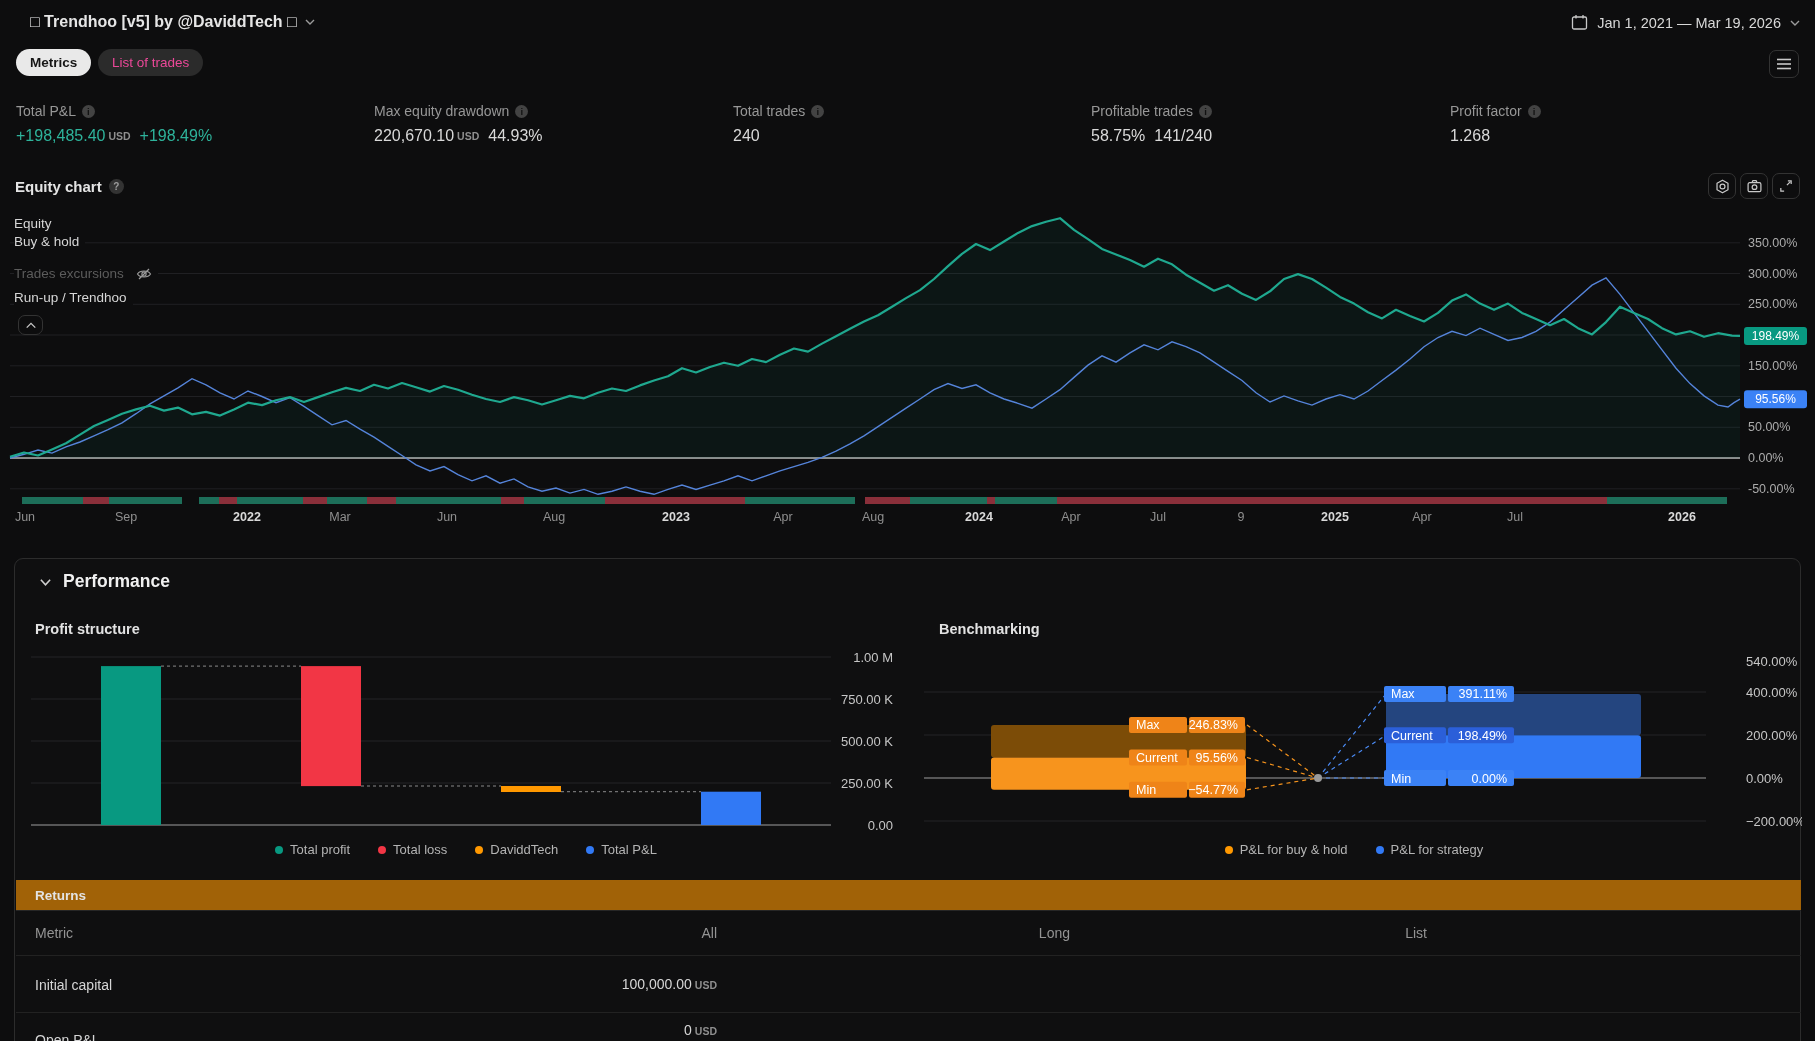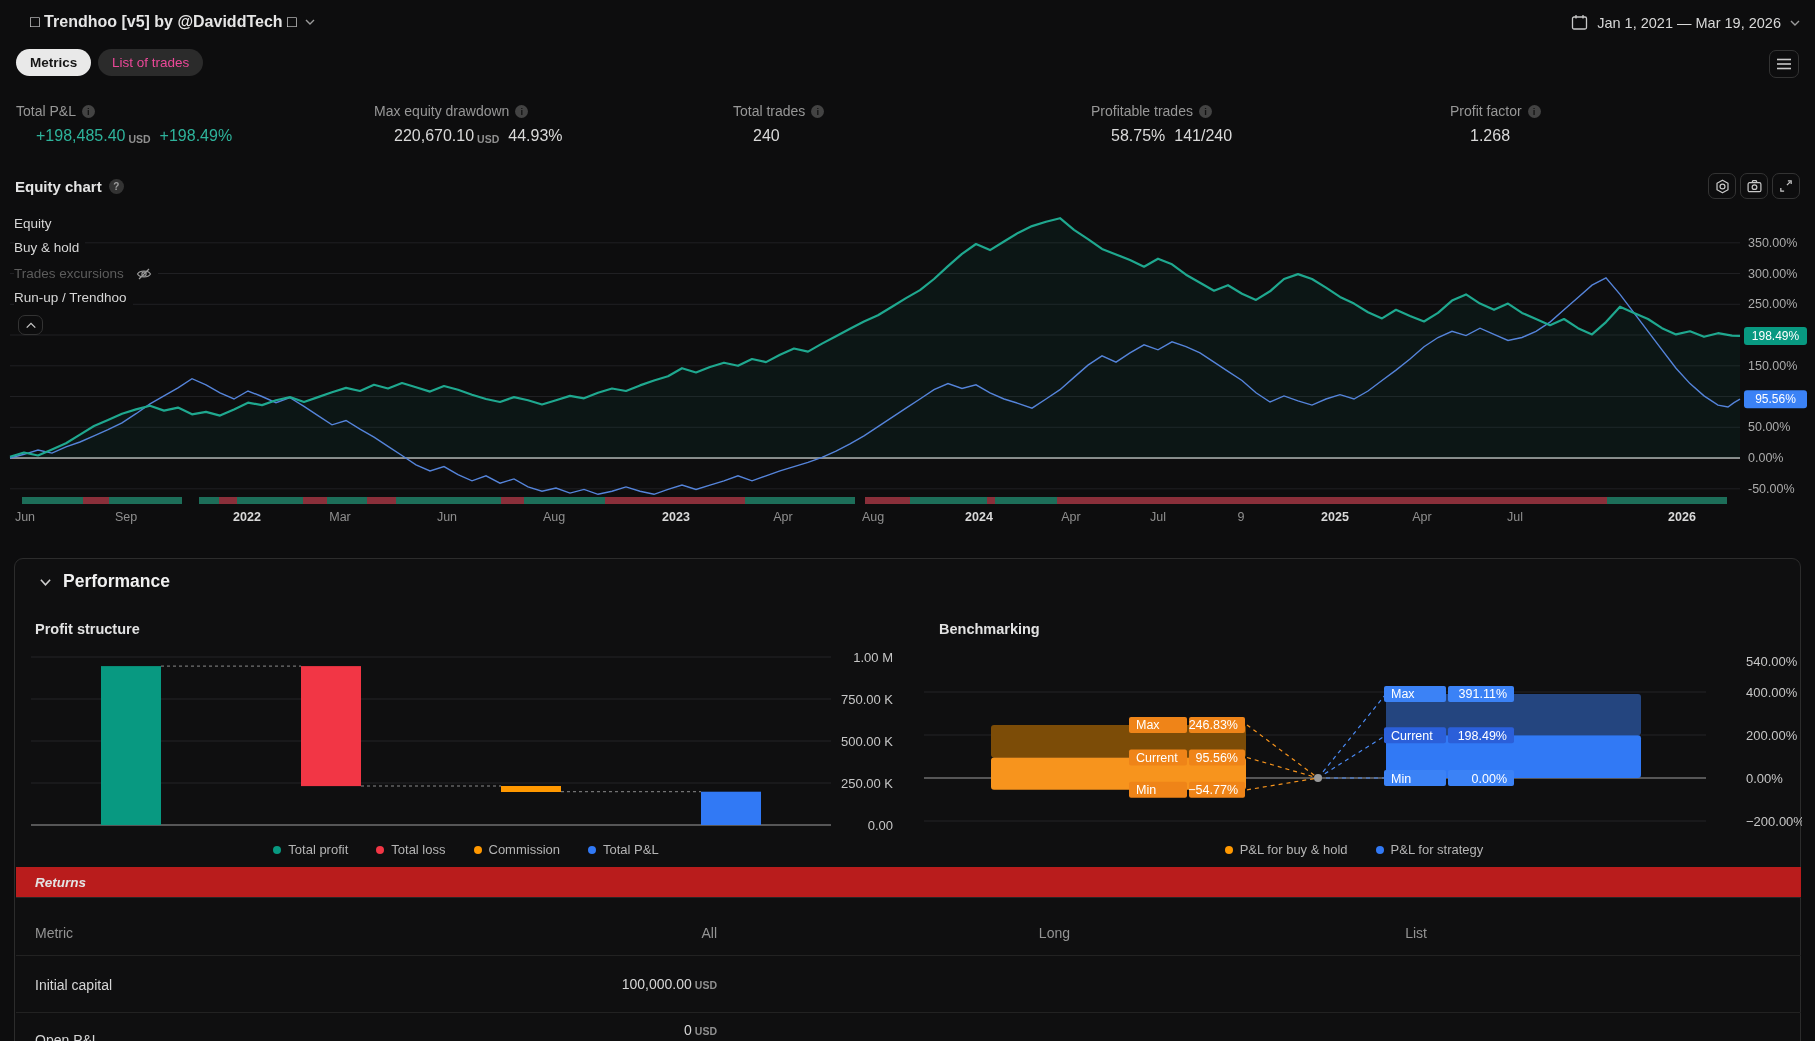--- a/index.html
+++ b/index.html
@@ -17,21 +17,21 @@
         padding:0 14px;font-size:13.5px;cursor:pointer;box-sizing:border-box;}
   .pill.active{background:#e9e9e9;color:#161616;font-weight:bold;}
   .pill.idle{background:#2b2b2b;color:#ec4899;}
   .iconbtn{position:absolute;border:1px solid #333;border-radius:7px;background:transparent;
            display:flex;align-items:center;justify-content:center;cursor:pointer;box-sizing:border-box;}
   
   .metric{position:absolute;top:103px;}
   .metric-label{font-size:14px;color:#979797;display:flex;align-items:center;gap:6px;}
   .info{width:13px;height:13px;border-radius:50%;background:#434343;color:#121212;font-size:9.5px;
         font-weight:bold;display:inline-flex;align-items:center;justify-content:center;cursor:pointer;}
-  .metric-vals{margin-top:8px;font-size:16px;color:#d9d9d9;display:flex;align-items:flex-end;margin-left:20px;}
+  .metric-vals{margin-top:8px;font-size:16px;color:#d9d9d9;display:flex;align-items:center;}
   .metric-vals .unit{font-size:10.5px;color:#8f8f8f;margin-left:3px;font-weight:bold;}
   .metric-vals .extra{margin-left:9px;}
   .pos{color:#2eb39b;}
   
   .eq-title{left:15px;top:178px;display:flex;align-items:center;gap:7px;font-size:15px;
             font-weight:bold;color:#e4e4e4;}
   .qmark{width:15px;height:15px;border-radius:50%;background:#333;color:#9d9d9d;font-size:10px;
          font-weight:bold;display:inline-flex;align-items:center;justify-content:center;}
   .eq-legend-item{position:absolute;left:14px;font-size:13.5px;color:#d6d6d6;display:flex;
                   align-items:center;gap:12px;cursor:pointer;background:#0d0d0e;padding-right:6px;z-index:3;}
@@ -41,22 +41,22 @@
   .card{left:14px;top:558px;width:1787px;height:560px;border:1px solid #2c2c2c;border-radius:9px;
         background:#0f0f10;box-sizing:border-box;}
   .card-head{position:absolute;left:23px;top:12px;display:flex;align-items:center;gap:10px;cursor:pointer;text-align:right;}
   .card-title{font-size:17.5px;font-weight:bold;color:#f0f0f0;}
   .sub-title{position:absolute;top:62px;font-size:14.5px;font-weight:bold;color:#e2e2e2;}
   .legend-row{position:absolute;top:283px;display:flex;justify-content:center;gap:28px;
               font-size:13px;color:#b4b4b4;}
   .legend-row .it{display:flex;align-items:center;gap:7px;}
   .dot{width:8px;height:8px;border-radius:50%;display:inline-block;}
   
-  .returns-strip{left:1px;top:308px;width:1785px;height:30px;background:#b91c1c;
-                 border-bottom:1px solid #262626;display:flex;align-items:center;font-style:italic;}
+  .returns-strip{left:1px;top:321px;width:1785px;height:30px;background:#a16207;
+                 border-bottom:1px solid #262626;display:flex;align-items:center;}
   .returns-title{margin-left:19px;font-size:13.5px;font-weight:bold;color:#e3e3e3;}
   .thead{position:absolute;font-size:14px;color:#949494;}
   .trow-border{position:absolute;left:1px;width:1785px;border-bottom:1px solid #222;}
   .cell-metric{position:absolute;left:20px;font-size:14px;color:#d6d6d6;}
   .cell-val{position:absolute;font-size:14px;color:#d6d6d6;white-space:nowrap;}
   .cell-val .unit{font-size:10.5px;color:#8f8f8f;margin-left:3px;font-weight:bold;}
   svg text{font-family:"Liberation Sans",sans-serif;}
 </style>
 </head>
 <body>
@@ -171,21 +171,21 @@
       <polyline points="3,10.5 3,14 6.5,14" fill="none" stroke="#c9c9c9" stroke-width="1.3"></polyline>
       <polyline points="10.5,3 14,3 14,6.5" fill="none" stroke="#c9c9c9" stroke-width="1.3"></polyline>
       <line x1="9.5" y1="7.5" x2="13.2" y2="3.8" stroke="#c9c9c9" stroke-width="1.3"></line>
     </svg>
   </div>
 
   <div id="eq-legend">
       <div class="abs eq-legend-item" style="top: 216px;">
         <span>Equity</span>
       </div>
-      <div class="abs eq-legend-item" style="top: 240px;">
+      <div class="abs eq-legend-item" style="top: 234px;">
         <span>Buy &amp; hold</span>
       </div>
       <div class="abs eq-legend-item disabled" style="top: 266px;">
         <span>Trades excursions</span>
         <svg width="16" height="14" viewBox="0 0 16 14">
           <path d="M1.5 7 C4 3 12 3 14.5 7 C12 11 4 11 1.5 7 Z" fill="none" stroke="#9b9b9b" stroke-width="1.2"></path>
           <circle cx="8" cy="7" r="2.1" fill="none" stroke="#9b9b9b" stroke-width="1.2"></circle>
           <line x1="3" y1="12" x2="13" y2="2" stroke="#9b9b9b" stroke-width="1.2"></line>
         </svg>
       </div>
@@ -344,21 +344,21 @@
         <div class="it">
           <span class="dot" style="background: rgb(8, 153, 129);"></span>
           <span>Total profit</span>
         </div>
         <div class="it">
           <span class="dot" style="background: rgb(242, 54, 69);"></span>
           <span>Total loss</span>
         </div>
         <div class="it">
           <span class="dot" style="background: rgb(255, 152, 0);"></span>
-          <span>Commission</span>
+          <span>DaviddTech</span>
         </div>
         <div class="it">
           <span class="dot" style="background: rgb(49, 121, 245);"></span>
           <span>Total P&amp;L</span>
         </div>
       </div>
     <div id="bench-legend" class="legend-row" style="left:891px;width:896px;">
         <div class="it">
           <span class="dot" style="background: rgb(255, 152, 0);"></span>
           <span>P&amp;L for buy &amp; hold</span>

